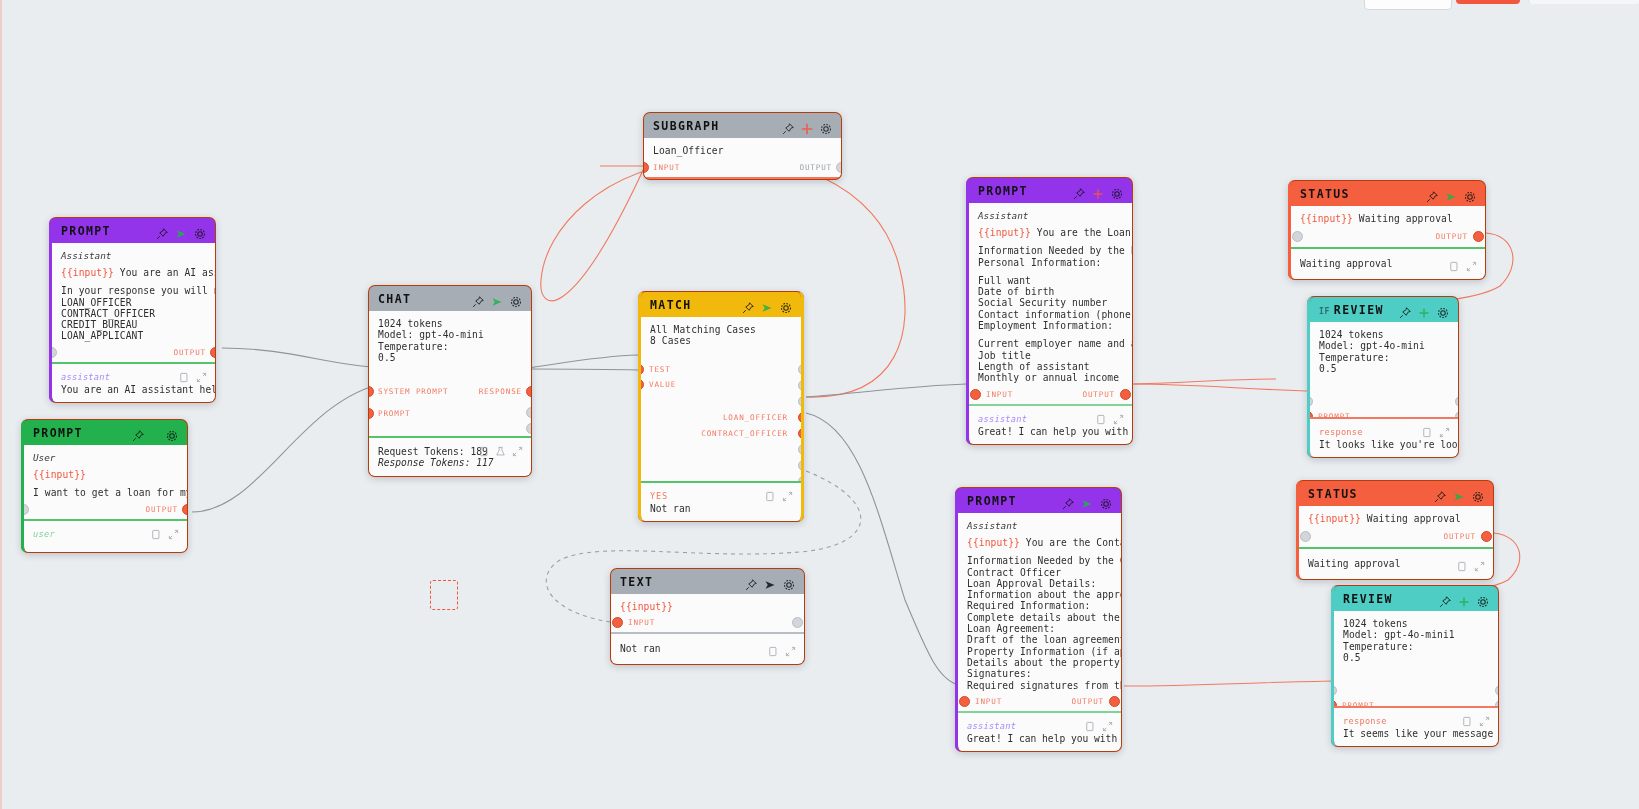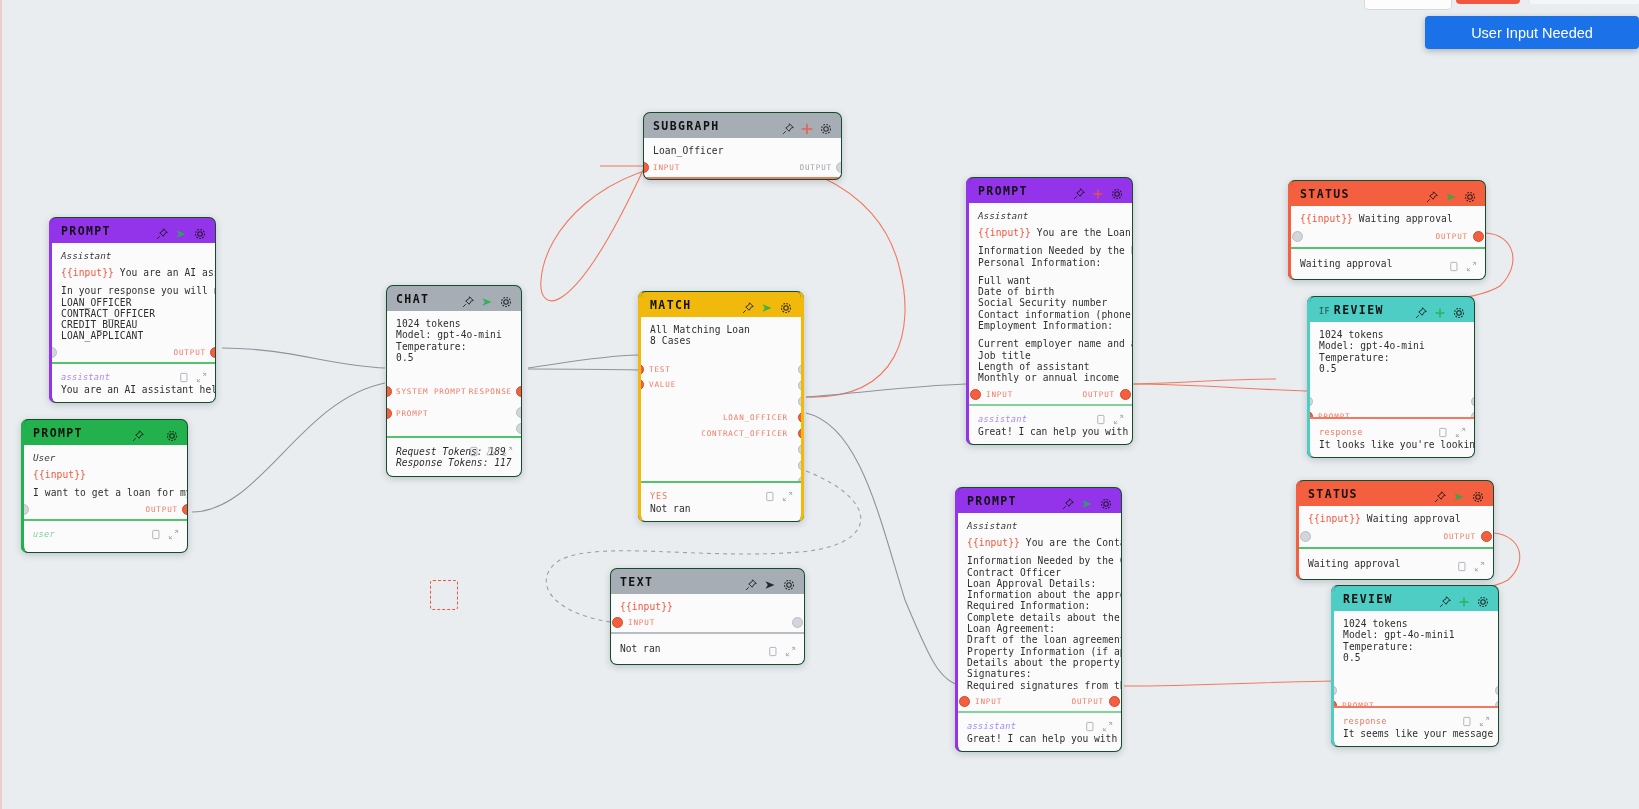--- a/index.html
+++ b/index.html
@@ -11,21 +11,21 @@
   }
   #canvas{position:absolute;inset:0;}
 
   
   .edge-guide{position:absolute;left:0;top:0;width:2px;height:809px;background:#f0b3a8;opacity:.55;}
 
   svg.wires{position:absolute;left:0;top:0;width:1639px;height:809px;pointer-events:none;}
 
   
   .node{position:absolute;border-radius:7px;box-shadow:0 2px 7px rgba(40,50,70,.22);
-        background:#14532d;overflow:visible;}
+        background:#c2410c;overflow:visible;}
   .node .inner{border-radius:7px;overflow:hidden;border:1px solid rgba(0,0,0,.06);}
   .hdr{height:25px;display:flex;align-items:center;padding:0 9px;gap:6px;}
   .hdr .ttl{font-size:11.5px;font-weight:bold;letter-spacing:1.4px;color:#111;flex:1;}
   .hdr .icons{display:flex;align-items:center;gap:7px;}
   .ic{width:12px;height:12px;display:block;opacity:.85}
   .body{background:#fbfbfc;padding:7px 9px 3px 9px;position:relative;}
   .body .line{font-size:9.6px;line-height:11.3px;color:#2e2e2e;white-space:pre;letter-spacing:.1px;}
   .body .role{font-size:9.3px;font-style:italic;color:#3a3a3a;margin-bottom:6px;}
   .body .inp{color:#f2573d;}
   .gap{height:7px;}
@@ -93,23 +93,20 @@
 
     <path d="M1268,233 L 1288,233" fill="none" stroke="#8d949b" stroke-width="1" opacity="0"></path>
 
     <path d="M600,166 C 620,166 630,166 645,166" fill="none" stroke="#f2795f" stroke-width="1.1"></path>
   </svg>
 
   <div class="topchip" style="left:1364px;top:-8px;width:86px;height:16px;background:#fdfdfd;border:1px solid #d5d9dd;"></div>
   <div class="topchip" style="left:1456px;top:-10px;width:64px;height:14px;background:#f2573d;"></div>
   <div class="topchip" style="left:1528px;top:-12px;width:111px;height:16px;background:#f4f6f7;border-left:1px solid #dfe3e7;"></div>
 
-  <div class="toast" style="left:1425px;top:16px;width:214px;height:33px;">
-    <span>User Input Needed</span>
-  </div>
 
   <div class="node" style="left:643px;top:112px;width:199px;">
     <div class="inner">
       <div class="hdr" style="background:#a6adb5;">
         <span class="ttl">SUBGRAPH</span>
         <span class="icons">
           <span class="ic">
             <svg viewBox="0 0 16 16" width="12" height="12">
                 <path d="M10 1 L15 6 L12.5 6.5 L9.5 11 L5 6.5 L9.5 3.5 Z M5 11 L1.5 14.5" fill="none" stroke="#1a1a1a" stroke-width="1.3"></path>
               </svg>
@@ -247,21 +244,21 @@
             <svg viewBox="0 0 16 16" width="11" height="11">
                 <path d="M6 10 L2 14 M10 6 L14 2 M14 2 L10 2 M14 2 L14 6 M2 14 L6 14 M2 14 L2 10" fill="none" stroke="#9aa1a8" stroke-width="1.3"></path>
               </svg>
           </span>
         </div>
         <div class="rk" style="color:#7fd49a;">user</div>
       </div>
     </div>
   </div>
 
-  <div class="node" style="left:386px;top:285px;width:136px;">
+  <div class="node" style="left:368px;top:285px;width:164px;">
     <div class="inner">
       <div class="hdr" style="background:#a6adb5;">
         <span class="ttl">CHAT</span>
         <span class="icons">
           <span class="ic">
             <svg viewBox="0 0 16 16" width="12" height="12">
                 <path d="M10 1 L15 6 L12.5 6.5 L9.5 11 L5 6.5 L9.5 3.5 Z M5 11 L1.5 14.5" fill="none" stroke="#111" stroke-width="1.3"></path>
               </svg>
           </span>
           <span class="ic">
@@ -311,21 +308,21 @@
             <svg viewBox="0 0 16 16" width="11" height="11">
                 <path d="M6 2 L6 6 L2.5 13 L13.5 13 L10 6 L10 2 M5 2 L11 2" fill="none" stroke="#9aa1a8" stroke-width="1.3"></path>
               </svg>
           </span>
           <span class="ic">
             <svg viewBox="0 0 16 16" width="11" height="11">
                 <path d="M6 10 L2 14 M10 6 L14 2 M14 2 L10 2 M14 2 L14 6 M2 14 L6 14 M2 14 L2 10" fill="none" stroke="#9aa1a8" stroke-width="1.3"></path>
               </svg>
           </span>
         </div>
-        <div class="rv" style="font-style:italic;">Request Tokens: 189</div>
+        <div class="rv" style="">Request Tokens: 189</div>
         <div class="rv" style="font-style:italic;">Response Tokens: 117</div>
       </div>
     </div>
   </div>
 
   <div class="node" style="left:638px;top:291px;width:166px;">
     <div class="inner" style="border-left:3px solid #f0b90b;border-right:3px solid #f0b90b;">
       <div class="hdr" style="background:#f0b90b;">
         <span class="ttl">MATCH</span>
         <span class="icons">
@@ -341,21 +338,21 @@
           </span>
           <span class="ic">
             <svg viewBox="0 0 16 16" width="12" height="12">
                 <circle cx="8" cy="8" r="3" fill="none" stroke="#111" stroke-width="1.4"></circle>
                 <circle cx="8" cy="8" r="6" fill="none" stroke="#111" stroke-width="1.4" stroke-dasharray="2.2,1.8"></circle>
               </svg>
           </span>
         </span>
       </div>
       <div class="body" style="padding-bottom:0;height:157px;">
-        <div class="line">All Matching Loan</div>
+        <div class="line">All Matching Cases</div>
         <div class="line">8 Cases</div>
 
         <span class="port on" style="position:absolute;left:-8px;top:47px;"></span>
         <span class="plabel on" style="left:8px;top:47px;">TEST</span>
         <span class="port on" style="position:absolute;left:-8px;top:62px;"></span>
         <span class="plabel on" style="left:8px;top:62px;">VALUE</span>
 
         <span class="port off" style="position:absolute;right:-8px;top:47px;"></span>
 
         <span class="port off" style="position:absolute;right:-8px;top:63px;"></span>
@@ -580,21 +577,21 @@
             <svg viewBox="0 0 16 16" width="11" height="11">
                 <path d="M6 10 L2 14 M10 6 L14 2 M14 2 L10 2 M14 2 L14 6 M2 14 L6 14 M2 14 L2 10" fill="none" stroke="#9aa1a8" stroke-width="1.3"></path>
               </svg>
           </span>
         </div>
         <div class="rv">Waiting approval</div>
       </div>
     </div>
   </div>
 
-  <div class="node" style="left:1307px;top:296px;width:168px;">
+  <div class="node" style="left:1307px;top:296px;width:152px;">
     <div class="inner" style="border-left:3px solid #4ecdc4;">
       <div class="hdr" style="background:#4ecdc4;">
         <span class="ttl" style="display:flex;align-items:baseline;gap:4px;">
           <span style="font-size:8px;color:#2c6f6a;letter-spacing:.6px;">IF</span>
           <span>REVIEW</span>
         </span>
         <span class="icons">
           <span class="ic">
             <svg viewBox="0 0 16 16" width="12" height="12">
                 <path d="M10 1 L15 6 L12.5 6.5 L9.5 11 L5 6.5 L9.5 3.5 Z M5 11 L1.5 14.5" fill="none" stroke="#111" stroke-width="1.3"></path>

